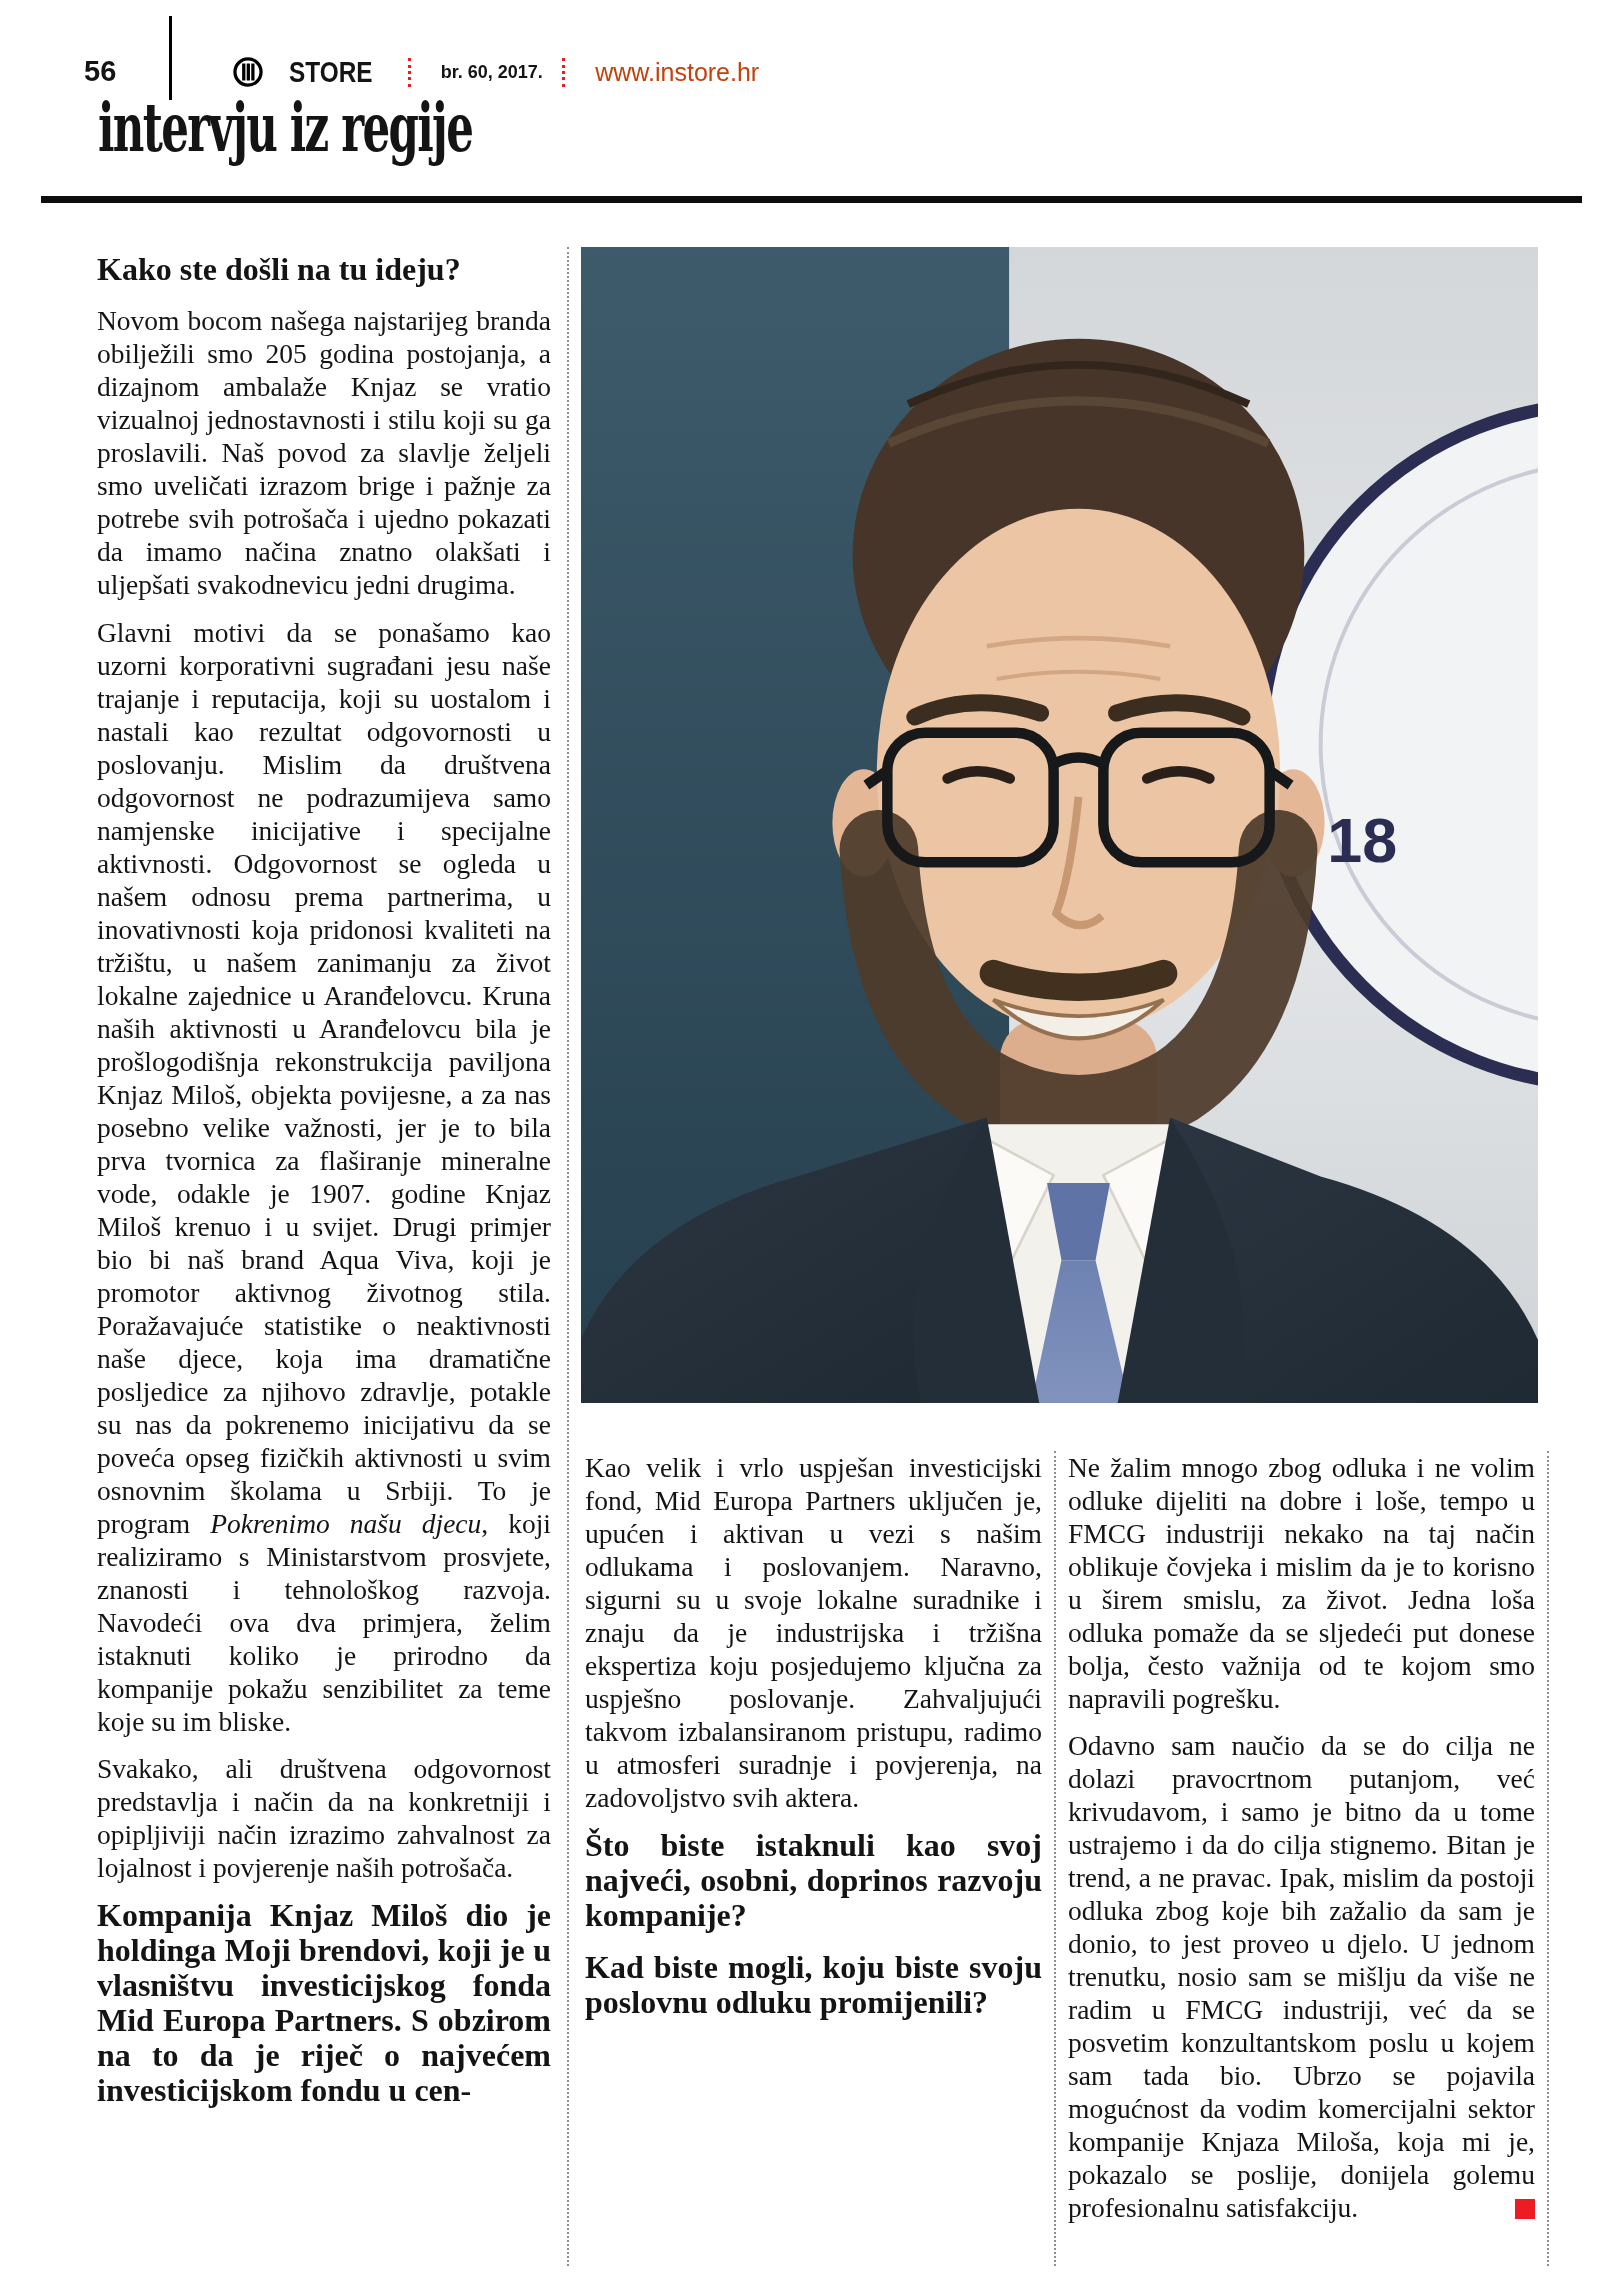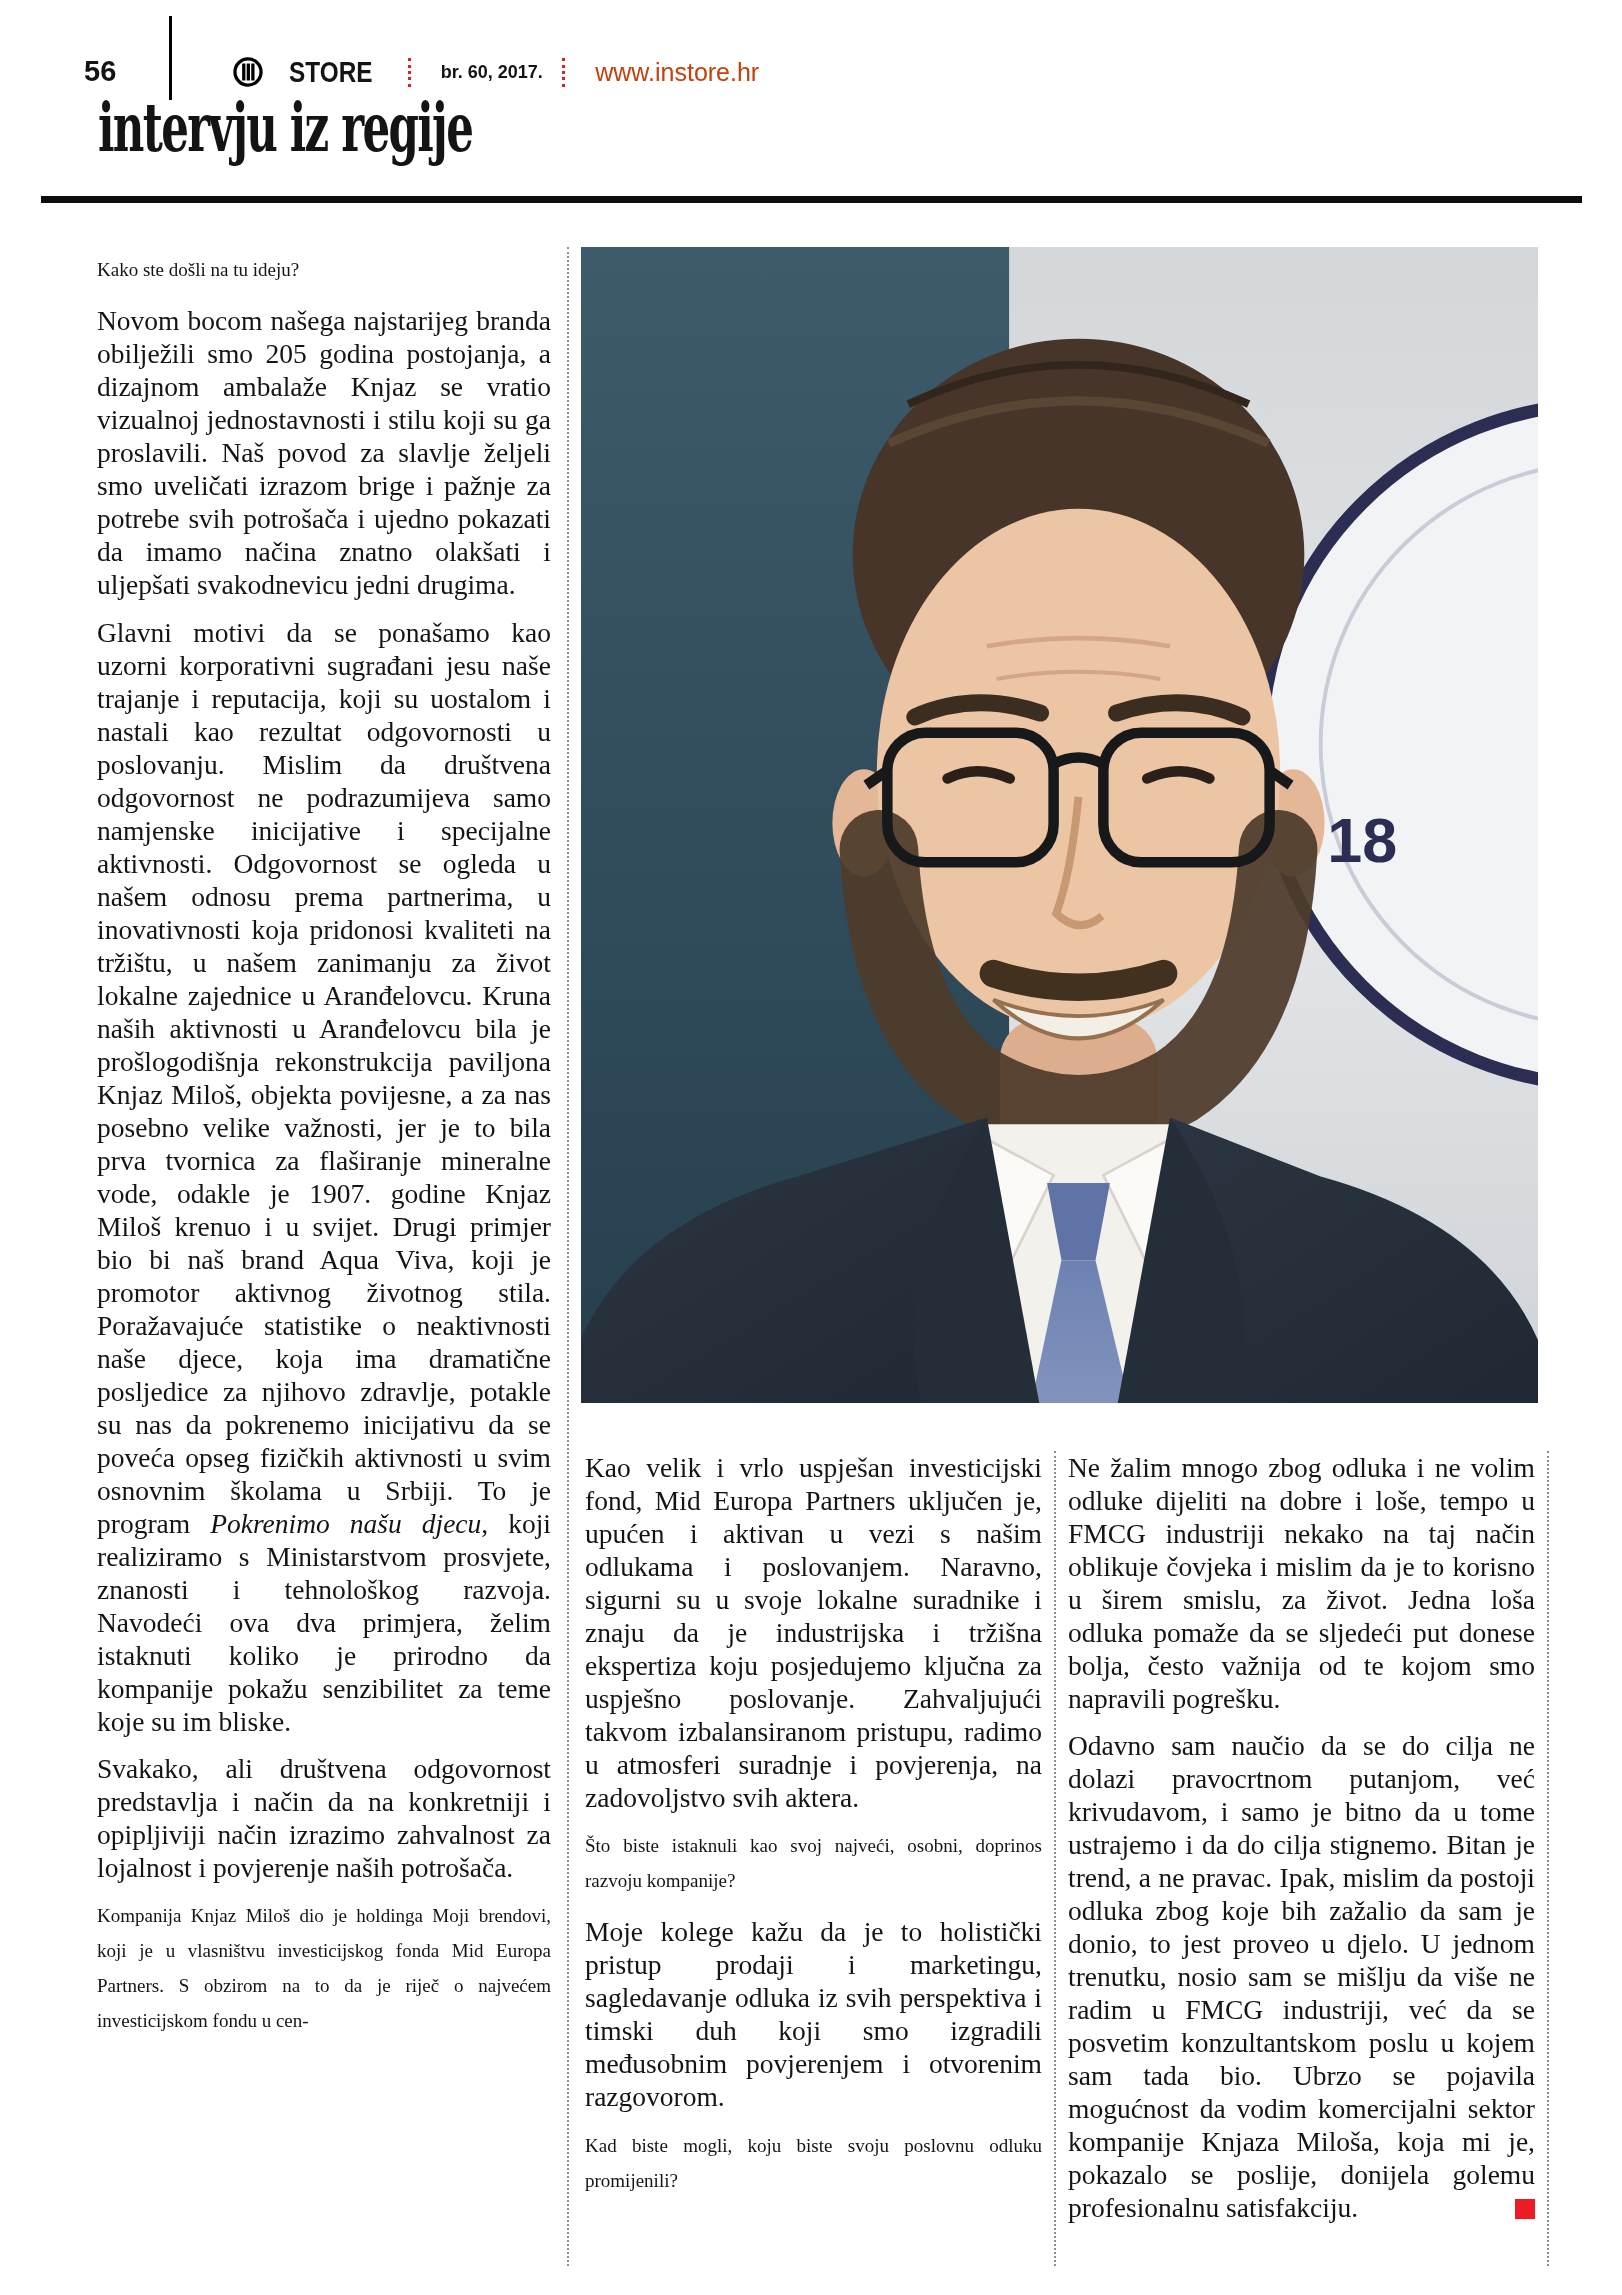--- a/index.html
+++ b/index.html
@@ -34,21 +34,21 @@
     font-size:68px;letter-spacing:-2.6px;line-height:1;
     transform:scaleX(.64);transform-origin:left top;white-space:nowrap;
   }
   .rule{position:absolute;left:41px;right:41px;top:196px;height:7.2px;background:#0d0d0d;}
   
   .col{
     position:absolute;text-align:justify;
     font-size:27.5px;line-height:33px;
   }
   .col .p{margin:0 0 14.4px 0;}
-  .col .q{margin:5.2px 0 17px 0;font-weight:normal;font-size:19px;line-height:35px;}
+  .col .q{margin:5.2px 0 17px 0;font-weight:bold;font-size:32px;line-height:35px;}
   .col-left{left:97px;top:247px;width:454px;height:2015px;overflow:hidden;}
   .col-mid{left:585px;top:1451px;width:457px;height:818px;overflow:hidden;}
   .col-right{left:1068px;top:1451px;width:467px;height:818px;overflow:hidden;}
   .vsep{position:absolute;width:0;border-left:2px dotted #8f8f8f;}
   .vsep-1{left:567px;top:247px;height:2019px;}
   .vsep-2{left:1054px;top:1451px;height:815px;}
   .vsep-3{left:1547px;top:1451px;height:815px;}
   .endmark{
     float:right;width:19.6px;height:19.6px;background:#ed1c24;
     margin-top:7.9px;margin-left:13px;
@@ -181,21 +181,20 @@
   <div class="col col-left">
       <div class="q">Kako ste došli na tu ideju?</div>
       <div class="p">Novom bocom našega najstarijeg branda obilježili smo 205 godina postojanja, a dizajnom ambalaže Knjaz se vratio vizualnoj jednostavnosti i stilu koji su ga proslavili. Naš povod za slavlje željeli smo uveličati izrazom brige i pažnje za potrebe svih potrošača i ujedno pokazati da imamo načina znatno olakšati i uljepšati svakodnevicu jedni drugima.</div>
       <div class="p">Glavni motivi da se ponašamo kao uzorni korporativni sugrađani jesu naše trajanje i reputacija, koji su uostalom i nastali kao rezultat odgovornosti u poslovanju. Mislim da društvena odgovornost ne podrazumijeva samo namjenske inicijative i specijalne aktivnosti. Odgovornost se ogleda u našem odnosu prema partnerima, u inovativnosti koja pridonosi kvaliteti na tržištu, u našem zanimanju za život lokalne zajednice u Aranđelovcu. Kruna naših aktivnosti u Aranđelovcu bila je prošlogodišnja rekonstrukcija paviljona Knjaz Miloš, objekta povijesne, a za nas posebno velike važnosti, jer je to bila prva tvornica za flaširanje mineralne vode, odakle je 1907. godine Knjaz Miloš krenuo i u svijet. Drugi primjer bio bi naš brand Aqua Viva, koji je promotor aktivnog životnog stila. Poražavajuće statistike o neaktivnosti naše djece, koja ima dramatične posljedice za njihovo zdravlje, potakle su nas da pokrenemo inicijativu da se poveća opseg fizičkih aktivnosti u svim osnovnim školama u Srbiji. To je program <i>Pokrenimo našu djecu</i>, koji realiziramo s Ministarstvom prosvjete, znanosti i tehnološkog razvoja. Navodeći ova dva primjera, želim istaknuti koliko je prirodno da kompanije pokažu senzibilitet za teme koje su im bliske.</div>
       <div class="p">Svakako, ali društvena odgovornost predstavlja i način da na konkretniji i opipljiviji način izrazimo zahvalnost za lojalnost i povjerenje naših potrošača.</div>
       <div class="q">Kompanija Knjaz Miloš dio je holdinga Moji brendovi, koji je u vlasništvu investicijskog fonda Mid Europa Partners. S obzirom na to da je riječ o najvećem investicijskom fondu u cen-</div>
     </div>
   <div class="col col-mid">
       <div class="p">Kao velik i vrlo uspješan investicijski fond, Mid Europa Partners uključen je, upućen i aktivan u vezi s našim odlukama i poslovanjem. Naravno, sigurni su u svoje lokalne suradnike i znaju da je industrijska i tržišna ekspertiza koju posjedujemo ključna za uspješno poslovanje. Zahvaljujući takvom izbalansiranom pristupu, radimo u atmosferi suradnje i povjerenja, na zadovoljstvo svih aktera.</div>
       <div class="q">Što biste istaknuli kao svoj najveći, osobni, doprinos razvoju kompanije?</div>
-      <div class="p">Moje kolege kažu da je to holistički pristup prodaji i marketingu, sagledavanje odluka iz svih perspektiva i timski duh koji smo izgradili međusobnim povjerenjem i otvorenim razgovorom.</div>
       <div class="q">Kad biste mogli, koju biste svoju poslovnu odluku promijenili?</div>
     </div>
   <div class="col col-right">
       <div class="p">Ne žalim mnogo zbog odluka i ne volim odluke dijeliti na dobre i loše, tempo u FMCG industriji nekako na taj način oblikuje čovjeka i mislim da je to korisno u širem smislu, za život. Jedna loša odluka pomaže da se sljedeći put donese bolja, često važnija od te kojom smo napravili pogrešku.</div>
       <div class="p">Odavno sam naučio da se do cilja ne dolazi pravocrtnom putanjom, već krivudavom, i samo je bitno da u tome ustrajemo i da do cilja stignemo. Bitan je trend, a ne pravac. Ipak, mislim da postoji odluka zbog koje bih zažalio da sam je donio, to jest proveo u djelo. U jednom trenutku, nosio sam se mišlju da više ne radim u FMCG industriji, već da se posvetim konzultantskom poslu u kojem sam tada bio. Ubrzo se pojavila mogućnost da vodim komercijalni sektor kompanije Knjaza Miloša, koja mi je, pokazalo se poslije, donijela golemu profesionalnu satisfakciju.<span class="endmark" style="background: rgb(237, 28, 36);"></span></div>
     </div>
 
 </div>
 
 

